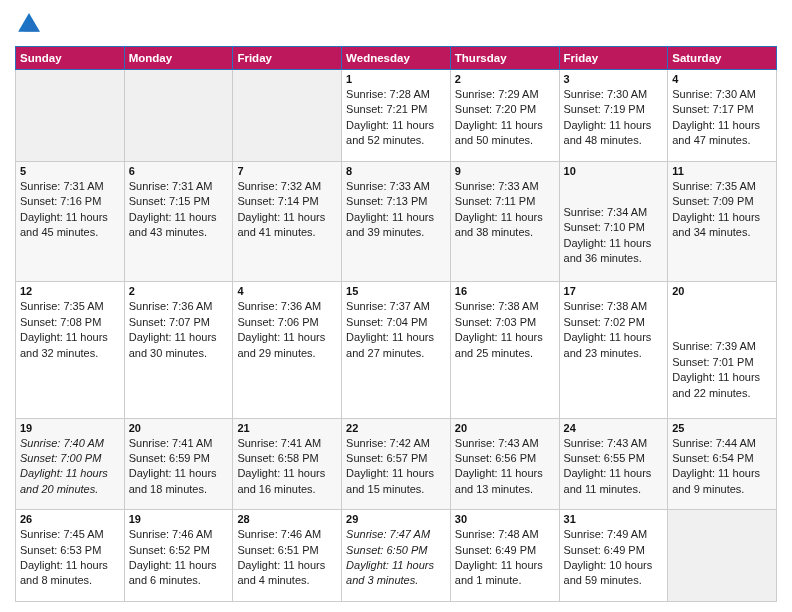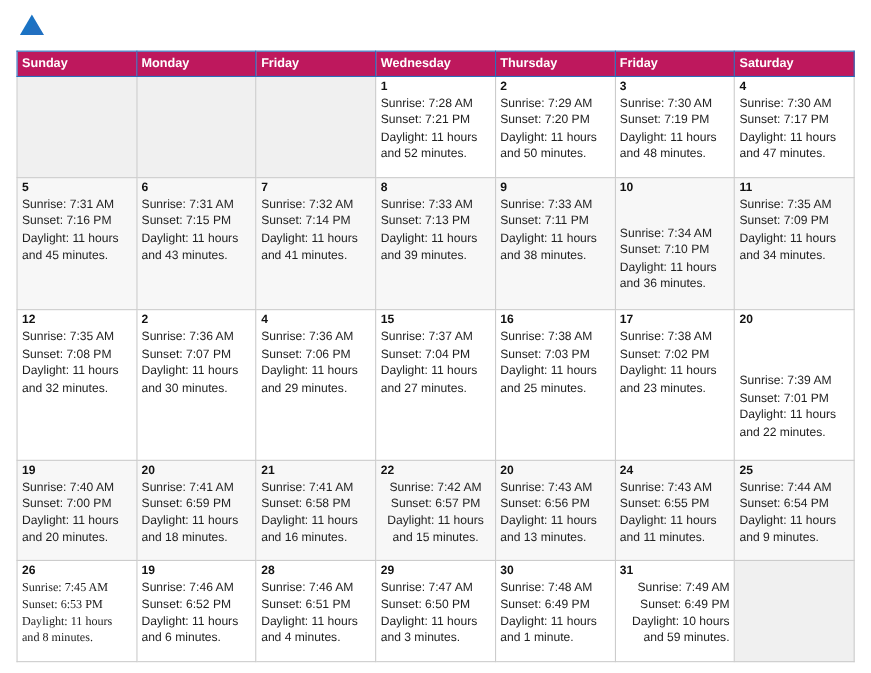--- a/index.html
+++ b/index.html
@@ -262,42 +262,42 @@
             <span class="day-num">20</span>
             <div class="day-info" style="white-space: pre-line; margin-top: 42px;">Sunrise: 7:39 AM
 Sunset: 7:01 PM
 Daylight: 11 hours
 and 22 minutes.</div>
           </td>
         </tr>
         <tr>
           <td>
             <span class="day-num">19</span>
-            <div class="day-info" style="white-space: pre-line;">Sunrise: 7:40 AM
+            <div class="day-info" style="white-space: pre-line; font-style: italic;">Sunrise: 7:40 AM
 Sunset: 7:00 PM
 Daylight: 11 hours
 and 20 minutes.</div>
           </td>
           <td>
             <span class="day-num">20</span>
             <div class="day-info" style="white-space: pre-line;">Sunrise: 7:41 AM
 Sunset: 6:59 PM
 Daylight: 11 hours
 and 18 minutes.</div>
           </td>
           <td>
             <span class="day-num">21</span>
             <div class="day-info" style="white-space: pre-line;">Sunrise: 7:41 AM
 Sunset: 6:58 PM
 Daylight: 11 hours
 and 16 minutes.</div>
           </td>
           <td>
             <span class="day-num">22</span>
-            <div class="day-info" style="white-space: pre-line; text-align: center;">Sunrise: 7:42 AM
+            <div class="day-info" style="white-space: pre-line;">Sunrise: 7:42 AM
 Sunset: 6:57 PM
 Daylight: 11 hours
 and 15 minutes.</div>
           </td>
           <td>
             <span class="day-num">20</span>
             <div class="day-info" style="white-space: pre-line;">Sunrise: 7:43 AM
 Sunset: 6:56 PM
 Daylight: 11 hours
 and 13 minutes.</div>
@@ -313,56 +313,56 @@
             <span class="day-num">25</span>
             <div class="day-info" style="white-space: pre-line;">Sunrise: 7:44 AM
 Sunset: 6:54 PM
 Daylight: 11 hours
 and 9 minutes.</div>
           </td>
         </tr>
         <tr>
           <td>
             <span class="day-num">26</span>
-            <div class="day-info" style="white-space: pre-line; font-family: Liberation Serif, serif;">Sunrise: 7:45 AM
+            <div class="day-info" style="white-space: pre-line;">Sunrise: 7:45 AM
 Sunset: 6:53 PM
 Daylight: 11 hours
 and 8 minutes.</div>
           </td>
           <td>
             <span class="day-num">19</span>
             <div class="day-info" style="white-space: pre-line;">Sunrise: 7:46 AM
 Sunset: 6:52 PM
 Daylight: 11 hours
 and 6 minutes.</div>
           </td>
           <td>
             <span class="day-num">28</span>
             <div class="day-info" style="white-space: pre-line;">Sunrise: 7:46 AM
 Sunset: 6:51 PM
 Daylight: 11 hours
 and 4 minutes.</div>
           </td>
           <td>
             <span class="day-num">29</span>
-            <div class="day-info" style="white-space: pre-line;">Sunrise: 7:47 AM
+            <div class="day-info" style="white-space: pre-line; font-style: italic;">Sunrise: 7:47 AM
 Sunset: 6:50 PM
 Daylight: 11 hours
 and 3 minutes.</div>
           </td>
           <td>
             <span class="day-num">30</span>
             <div class="day-info" style="white-space: pre-line;">Sunrise: 7:48 AM
 Sunset: 6:49 PM
 Daylight: 11 hours
 and 1 minute.</div>
           </td>
           <td>
             <span class="day-num">31</span>
-            <div class="day-info" style="white-space: pre-line; text-align: right;">Sunrise: 7:49 AM
+            <div class="day-info" style="white-space: pre-line;">Sunrise: 7:49 AM
 Sunset: 6:49 PM
 Daylight: 10 hours
 and 59 minutes.</div>
           </td>
           <td class="empty-cell"></td>
         </tr>
       </tbody>
   </table>
 </div>
 

